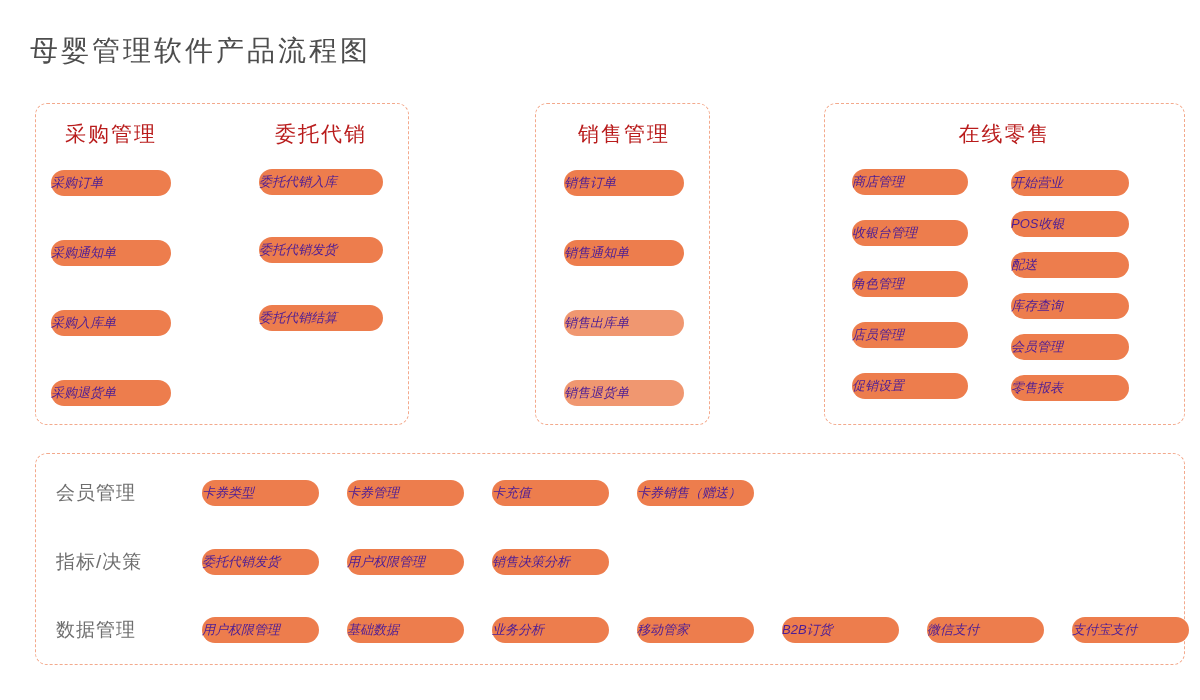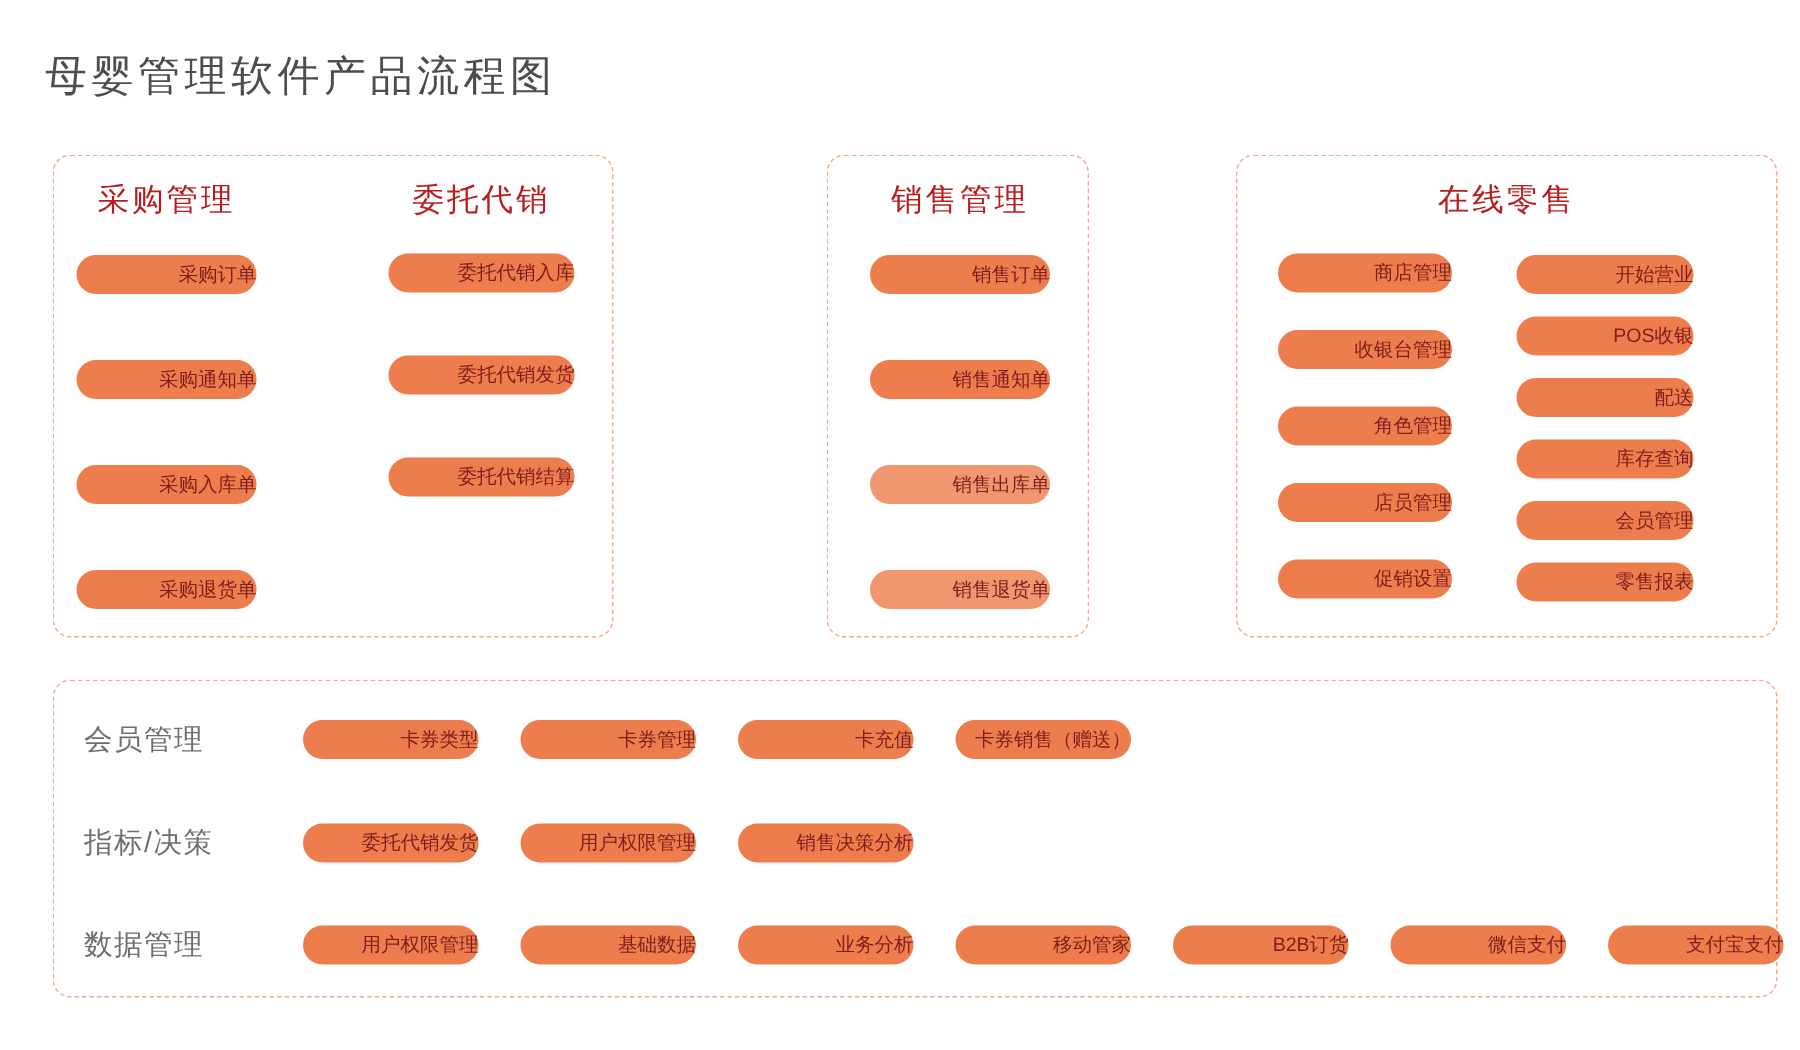--- a/index.html
+++ b/index.html
@@ -12,36 +12,36 @@
     position:absolute;left:30px;top:32px;
     font-size:28px;letter-spacing:3px;color:#4d4d4d;font-weight:500;
   }
   .dbox{
     position:absolute;
     border:1px dashed #F3A98C;
     border-radius:12px;
     box-sizing:border-box;
   }
   #box-purchase{left:35px;top:103px;width:374px;height:322px;}
-  #box-sales{left:551px;top:103px;width:175px;height:322px;}
+  #box-sales{left:535px;top:103px;width:175px;height:322px;}
   #box-retail{left:824px;top:103px;width:361px;height:322px;}
   #box-bottom{left:35px;top:453px;width:1150px;height:212px;}
 
   .col-header{
     font-size:21px;color:#b91c1c;letter-spacing:2px;
     text-align:center;white-space:nowrap;line-height:24px;
   }
   .vcol{position:absolute;display:flex;flex-direction:column;}
   .vcol .col-header{margin-bottom:24px;}
   .pills{display:flex;flex-direction:column;gap:var(--gap,44px);}
   .pill{
-    background:#ED7D4D;color:#7f1d1d;
+    background:#ED7D4D;color:#4c1d95;
     font-size:13px;height:26px;line-height:26px;
-    border-radius:13px;text-align:right;white-space:nowrap;
-    width:100%;box-sizing:border-box;
+    border-radius:13px;text-align:left;white-space:nowrap;
+    width:100%;box-sizing:border-box;font-style:italic;
   }
   .pill.light{background:#F09770;}
 
   #col-purchase{left:15px;top:18px;width:120px;}
   #col-consignment{left:223px;top:18px;width:124px;--gap:42px;}
   #col-consignment .col-header{margin-bottom:23px;}
   #col-sales{left:28px;top:18px;width:120px;}
 
   #retail-header{position:absolute;left:0;top:18px;width:100%;}
   #col-retail-left{left:27px;top:65px;width:116px;--gap:25px;}

